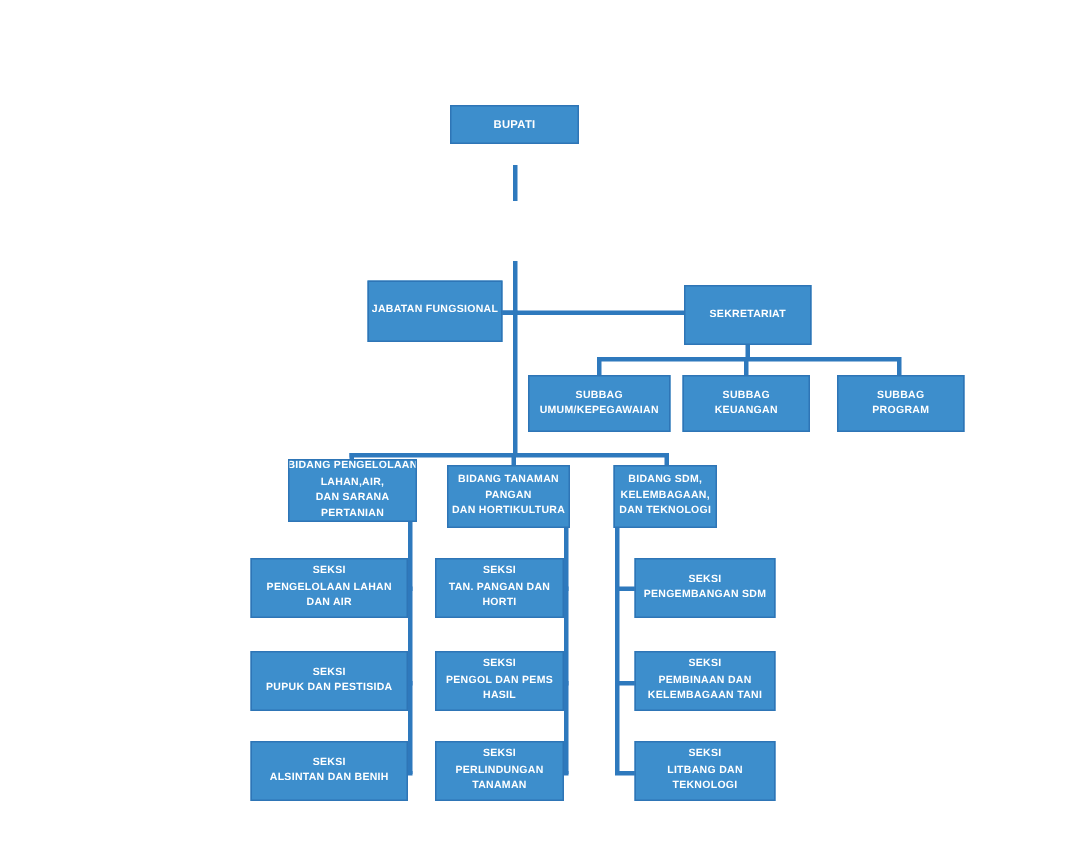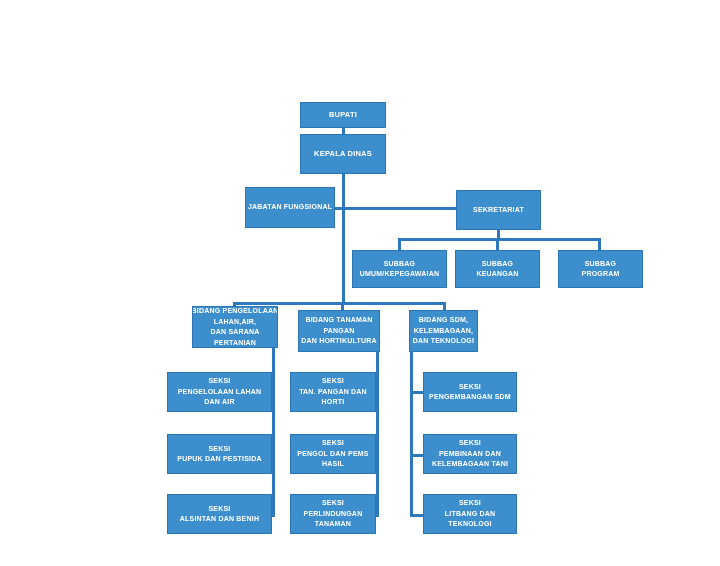--- a/index.html
+++ b/index.html
@@ -83,27 +83,24 @@
   <div class="conn v" style="left:376px; top:348px; height:168px;"></div>
   <div class="conn h" style="left:366px; top:391px; width:13px;"></div>
   <div class="conn h" style="left:366px; top:454px; width:13px;"></div>
   <div class="conn h" style="left:366px; top:514px; width:13px;"></div>
 
   <div class="conn v" style="left:410px; top:348px; height:168px;"></div>
   <div class="conn h" style="left:410px; top:391px; width:14px;"></div>
   <div class="conn h" style="left:410px; top:454px; width:14px;"></div>
   <div class="conn h" style="left:410px; top:514px; width:14px;"></div>
 
-  <div class="node lvl-top" style="left:300px; top:70px; width:86px; height:26px;margin-top:32px;">
+  <div class="node lvl-top" style="left:300px; top:70px; width:86px; height:26px;">
     <span class="ln">BUPATI</span>
   </div>
 
-  <div class="node lvl-top" style="left:300px; top:134px; width:86px; height:40px;">
-    <span class="ln">KEPALA DINAS</span>
-  </div>
 
   <div class="node lvl-mid" style="left:245px; top:187px; width:90px; height:41px;">
     <span class="ln">JABATAN FUNGSIONAL</span>
   </div>
 
   <div class="node lvl-mid" style="left:456px; top:190px; width:85px; height:40px;">
     <span class="ln">SEKRETARIAT</span>
   </div>
 
   <div class="node lvl-sub" style="left:352px; top:250px; width:95px; height:38px;">

